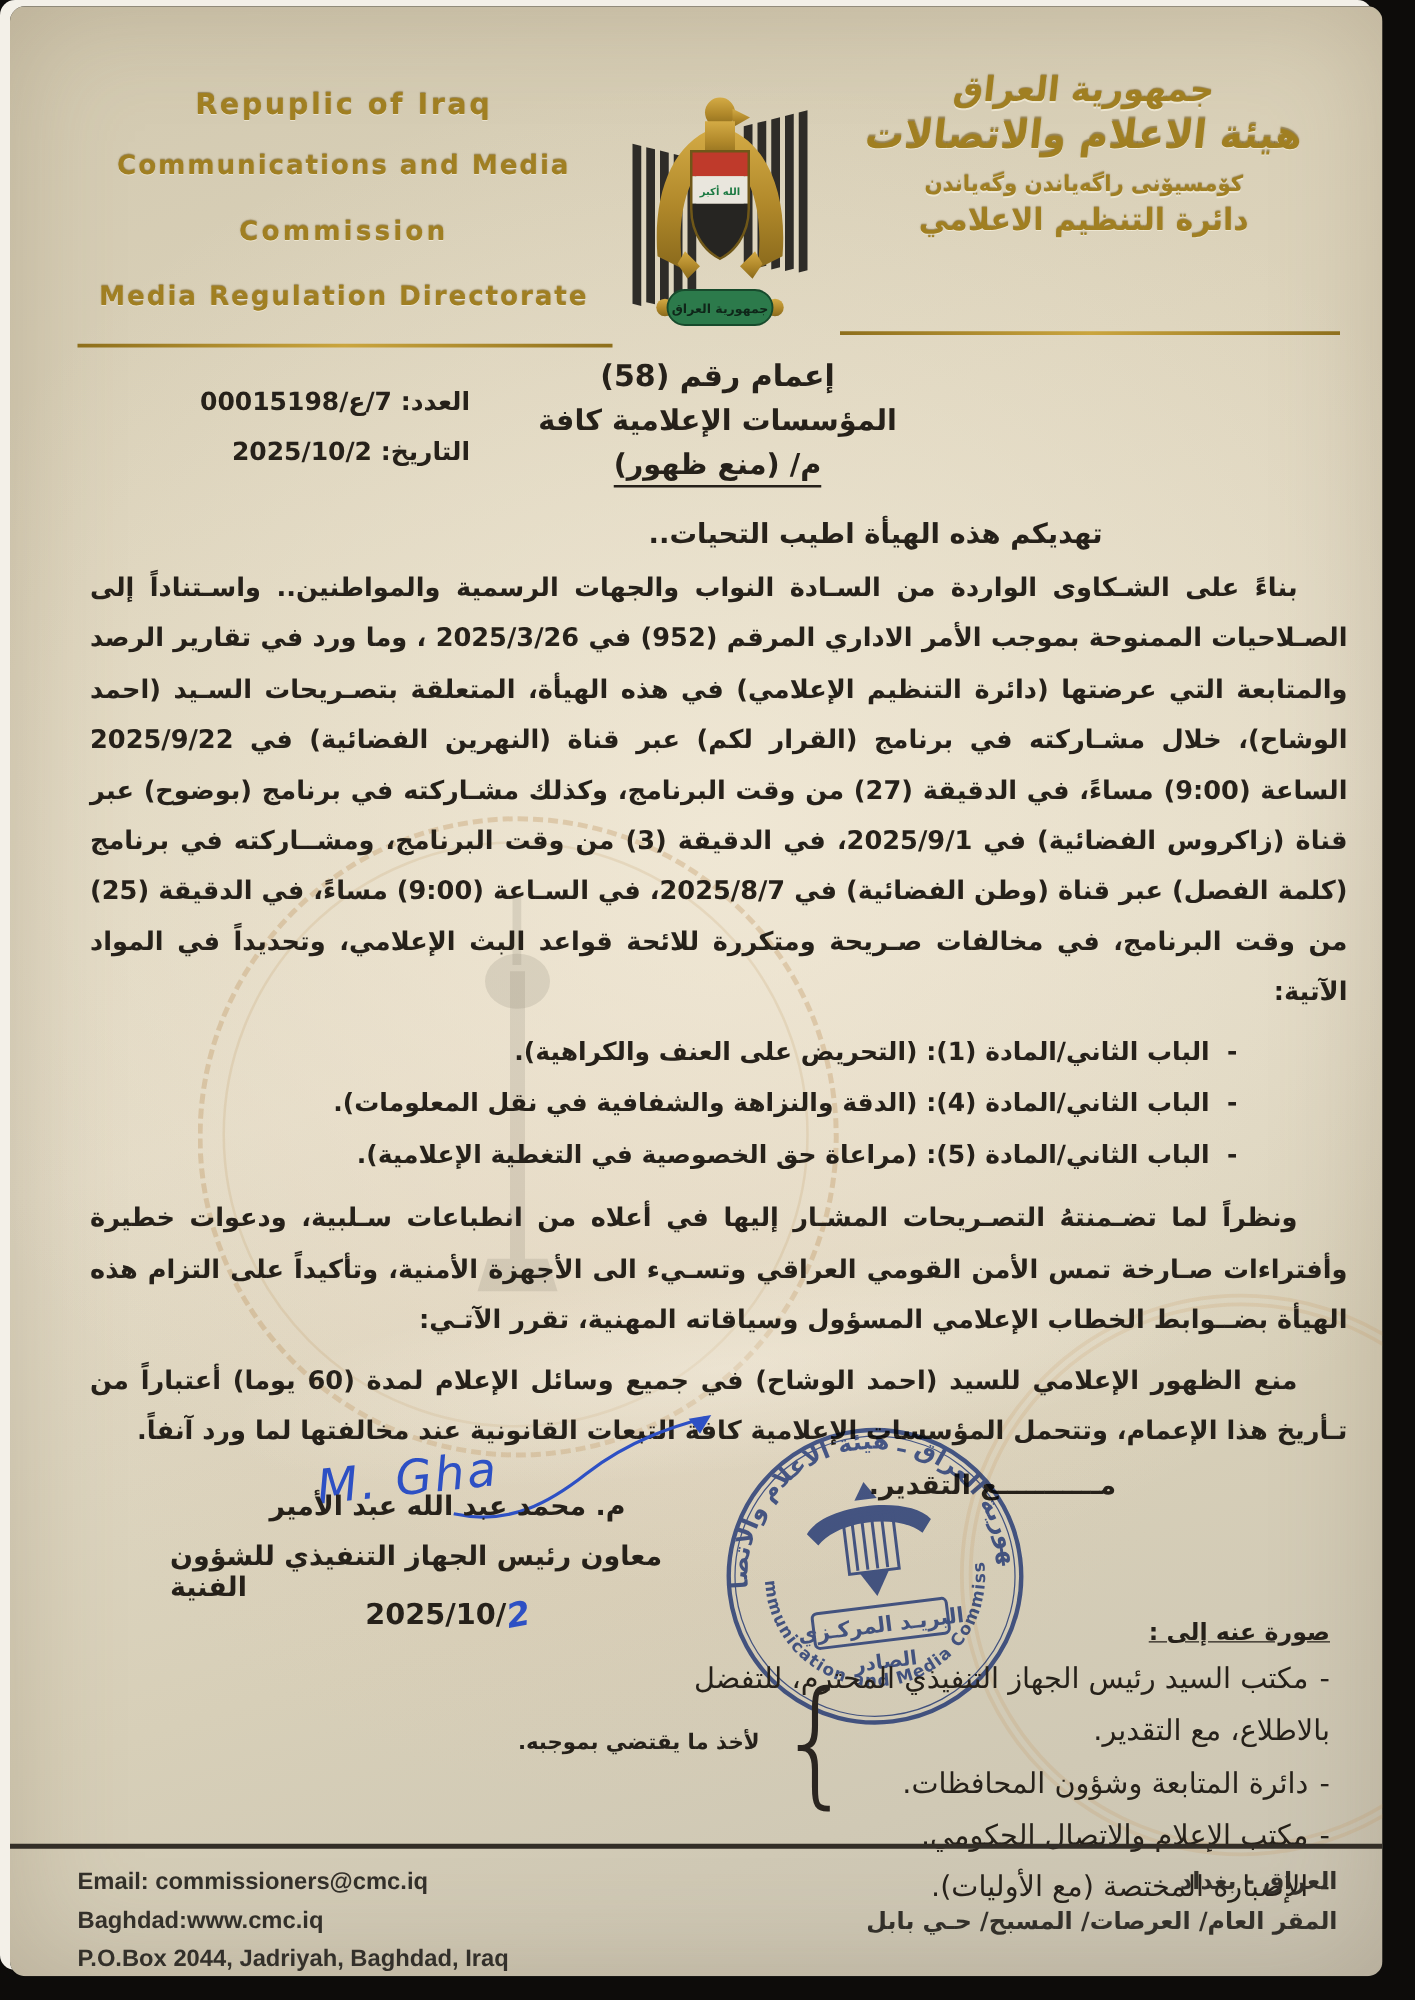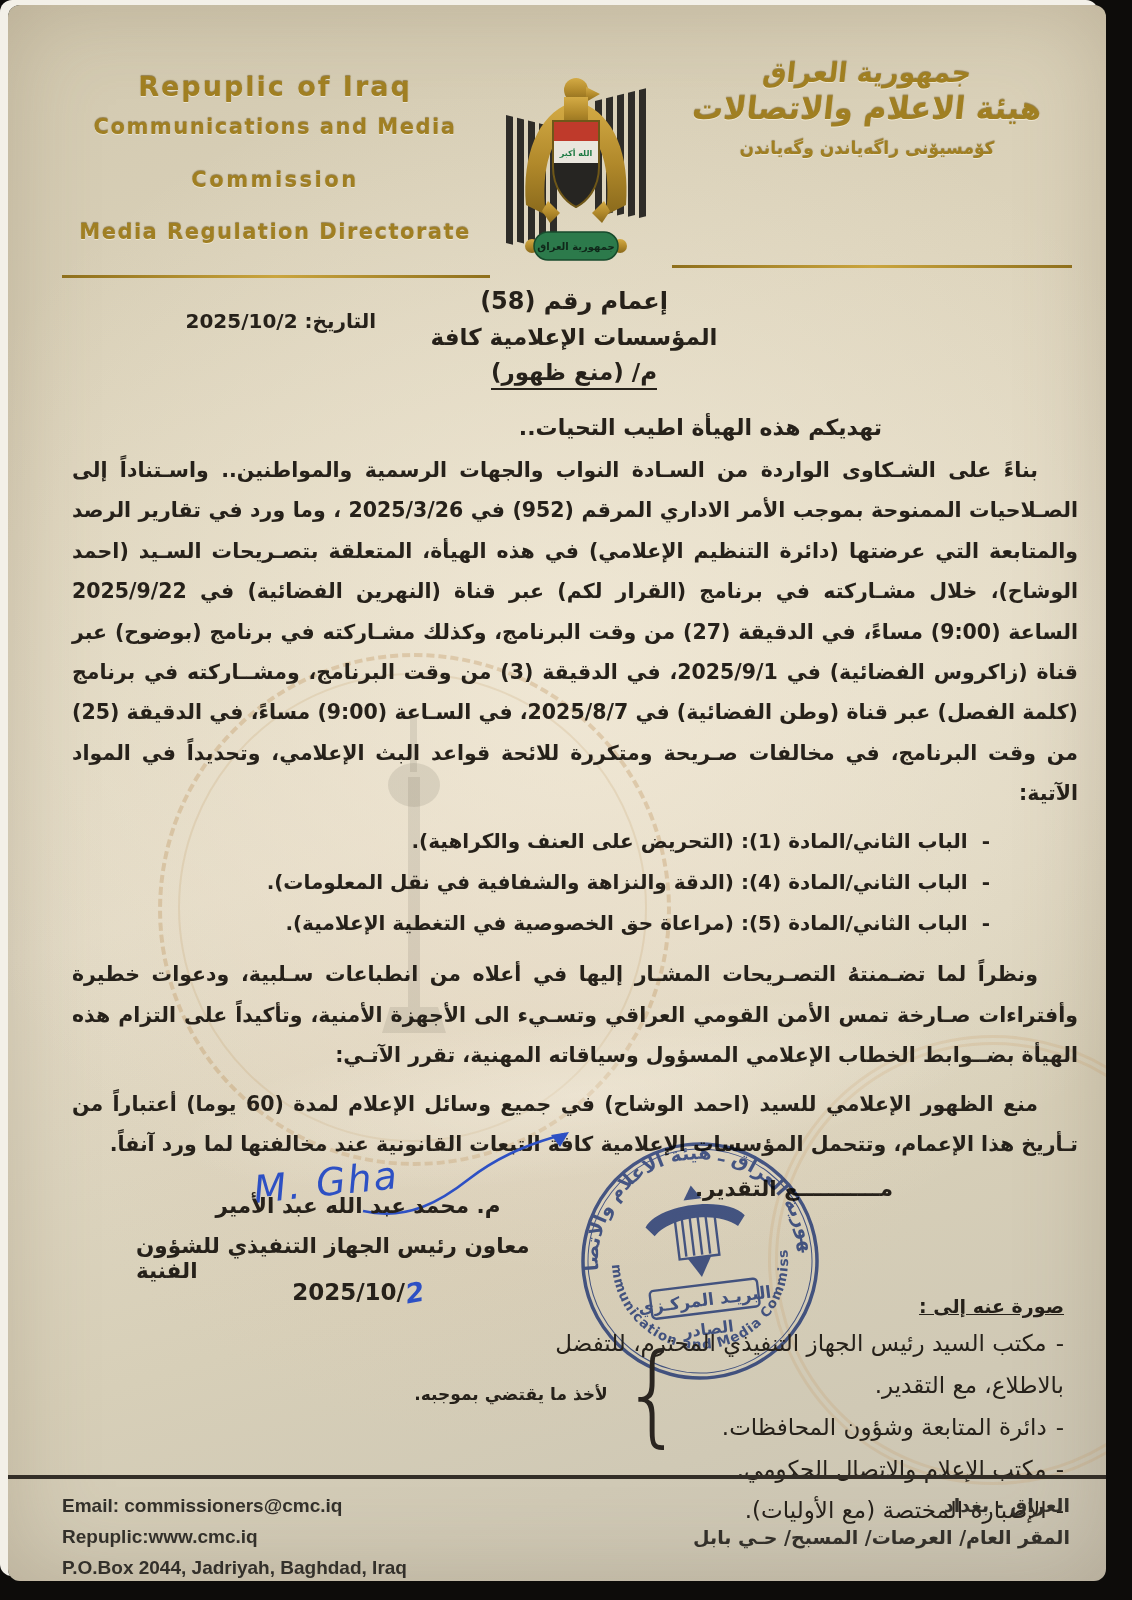--- a/index.html
+++ b/index.html
@@ -21,21 +21,21 @@
   .wm1{left:150px;top:648px;width:505px;height:505px;border:4px dashed rgba(176,124,58,.26);}
   .wm1b{left:170px;top:668px;width:465px;height:465px;border:2px solid rgba(176,124,58,.14);}
   .wm2{left:760px;top:1030px;width:430px;height:430px;border:10px double rgba(190,130,60,.14);}
   .wm-band{position:absolute;left:120px;top:980px;width:900px;height:220px;
     background:radial-gradient(60% 50% at 50% 50%, rgba(255,250,238,.34), rgba(255,250,238,0) 75%);
     transform:rotate(-7deg);pointer-events:none;}
   .wm-tower{position:absolute;left:352px;top:702px;opacity:.8;pointer-events:none;}
   
   .gold{color:#a07f22;text-shadow:0 1px 0 rgba(255,252,235,.5),0 -1px 1px rgba(92,66,4,.55);}
   .hdr-en{position:absolute;left:60px;top:66px;width:414px;text-align:center;font-weight:bold;}
-  .hdr-en .l1{font-size:27px;letter-spacing:2px;margin-bottom:13px;}
+  .hdr-en .l1{font-size:23px;letter-spacing:2px;margin-bottom:23px;}
   .hdr-en .l2{font-size:21px;letter-spacing:1.5px;margin-bottom:29px;}
   .hdr-en .l3{font-size:21px;letter-spacing:2.5px;margin-bottom:28px;}
   .hdr-en .l4{font-size:21px;letter-spacing:1.5px;}
   .hdr-ar{position:absolute;right:44px;top:52px;width:390px;text-align:center;font-weight:bold;direction:rtl;}
   .hdr-ar .a1{font-size:27px;transform:skewX(-6deg);}
   .hdr-ar .a2{font-size:31px;margin-top:2px;transform:skewX(-6deg);}
   .hdr-ar .a3{font-size:17px;margin-top:12px;}
   .hdr-ar .a4{font-size:24px;margin-top:4px;}
   .gold-rule{position:absolute;height:3px;background:linear-gradient(90deg,#8e6f1c,#caa53e,#8e6f1c);}
   .rule-l{left:54px;top:270px;width:428px;}
@@ -155,26 +155,28 @@
     <circle cx="36" cy="183" r="7" fill="url(#goldg)"></circle>
     <circle cx="124" cy="183" r="7" fill="url(#goldg)"></circle>
     <rect x="38" y="169" width="84" height="28" rx="14" fill="#2c7a4b" stroke="#174a2c" stroke-width="1.5"></rect>
     <text x="80" y="187" font-size="10" font-weight="bold" fill="#0f2619" text-anchor="middle">جمهورية العراق</text>
   </svg>
 
   <div class="hdr-ar gold">
     <div class="a1">جمهورية العراق</div>
     <div class="a2">هيئة الاعلام والاتصالات</div>
     <div class="a3">كۆمسیۆنی راگەیاندن وگەیاندن</div>
+    <div class="a4">دائرة التنظيم الاعلامي</div>
   </div>
 
   <div class="gold-rule rule-l"></div>
   <div class="gold-rule rule-r"></div>
 
   <div class="ref ink">
+    <div>العدد: 7/ع/00015198</div>
     <div>التاريخ: 2025/10/2</div>
   </div>
 
   <div class="subject ink">
     <div class="s1">إعمام رقم (58)</div>
     <div class="s2">المؤسسات الإعلامية كافة</div>
     <div class="s3"><span>م/ (منع ظهور)</span></div>
   </div>
 
   <div class="doc-body ink">
@@ -245,21 +247,21 @@
   </div>
 
   <div class="brace-note ink">
     <span class="note">لأخذ ما يقتضي بموجبه.</span>
     <span class="brace">{</span>
   </div>
 
   <div class="foot-rule"></div>
   <div class="foot-left">
     <div>Email: commissioners@cmc.iq</div>
-    <div>Repuplic:www.cmc.iq</div>
+    <div>Baghdad:www.cmc.iq</div>
     <div>P.O.Box 2044, Jadriyah, Baghdad, Iraq</div>
   </div>
   <div class="foot-right">
     <div>العراق - بغداد</div>
     <div>المقر العام/ العرصات/ المسبح/ حـي بابل</div>
   </div>
 
 </div>
 
 </body></html>

